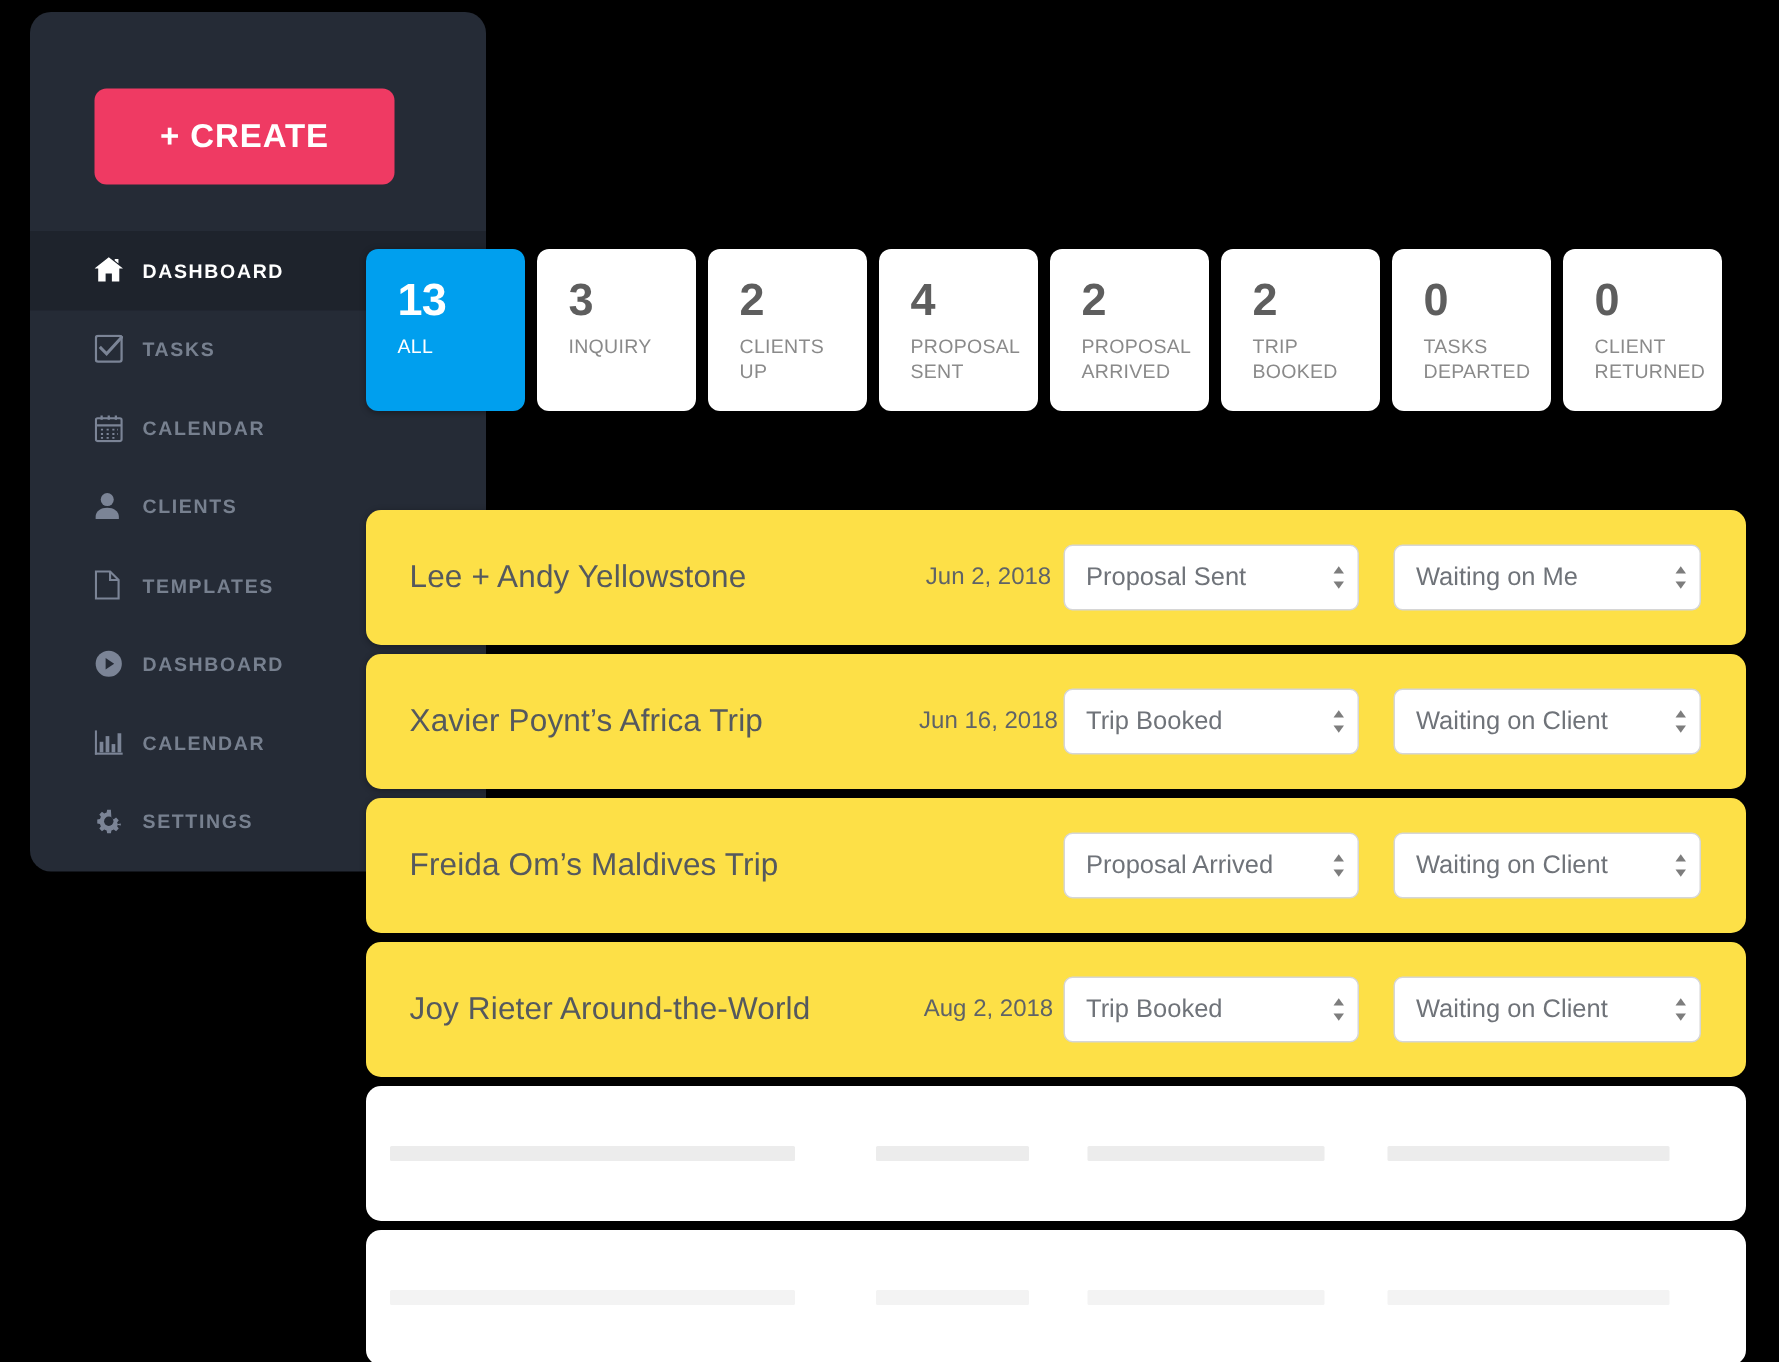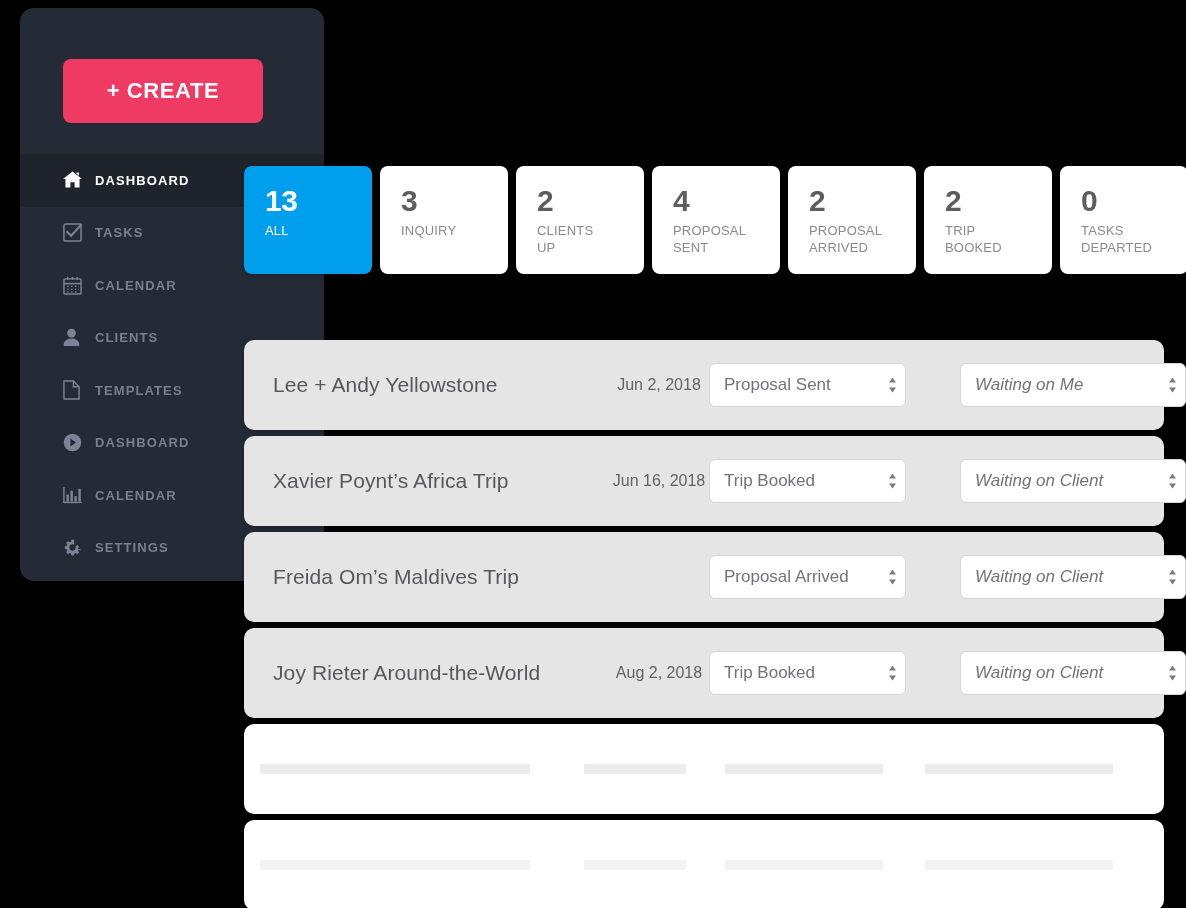--- a/index.html
+++ b/index.html
@@ -91,21 +91,21 @@
 
   
   .stats {
     position: absolute;
     left: 244px;
     top: 166px;
     display: flex;
     gap: 0px;
   }
   .stat-card {
-    width: 128px;
+    width: 106px;
     height: 108px;
     background: #ffffff;
     border-radius: 8px;
     margin-right: 8px;
     box-sizing: border-box;
     padding: 18px 0 0 21px;
     box-shadow: 0 1px 3px rgba(0,0,0,0.28);
     cursor: pointer;
     position: relative;
   }
@@ -135,21 +135,21 @@
   .rows {
     position: absolute;
     left: 244px;
     top: 340px;
     width: 920px;
   }
   .trip-row {
     position: relative;
     width: 920px;
     height: 90px;
-    background: #e5e5e5;
+    background: #fde047;
     border-radius: 10px;
     margin-bottom: 6px;
     box-shadow: 0 1px 4px rgba(0,0,0,0.30);
     display: flex;
     align-items: center;
   }
   .trip-name {
     position: absolute;
     left: 29px;
     font-size: 21px;
@@ -171,21 +171,21 @@
     height: 44px;
     background: #ffffff;
     border: 1px solid #d6d6d6;
     border-radius: 6px;
     box-sizing: border-box;
     display: flex;
     align-items: center;
     cursor: pointer;
   }
   .sel-status { left: 465px; width: 197px; }
-  .sel-waiting { left: 716px; width: 226px; font-style: italic; }
+  .sel-waiting { left: 685px; width: 205px; }
   .sel-text {
     flex: 1;
     padding-left: 14px;
     font-size: 17px;
     color: #6f7379;
     white-space: nowrap;
     overflow: hidden;
   }
   .sel-arrows {
     width: 26px;

